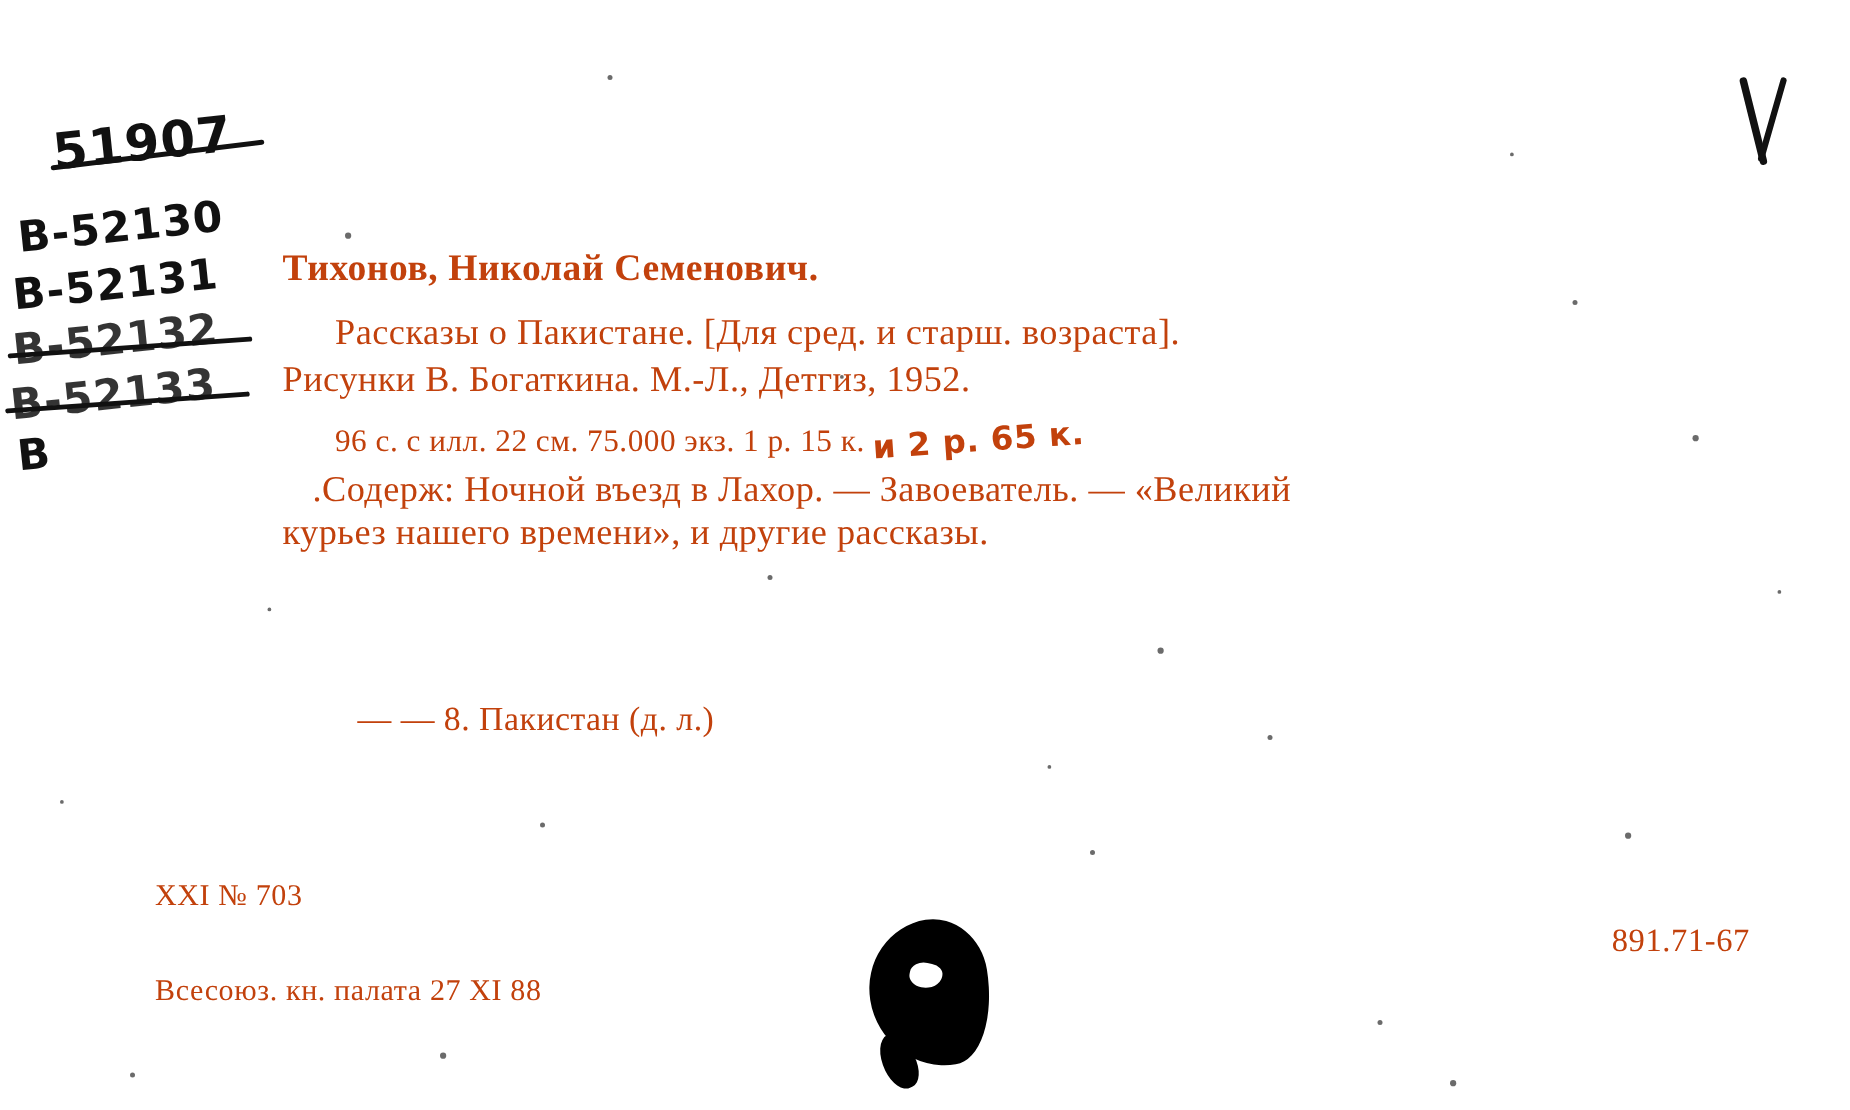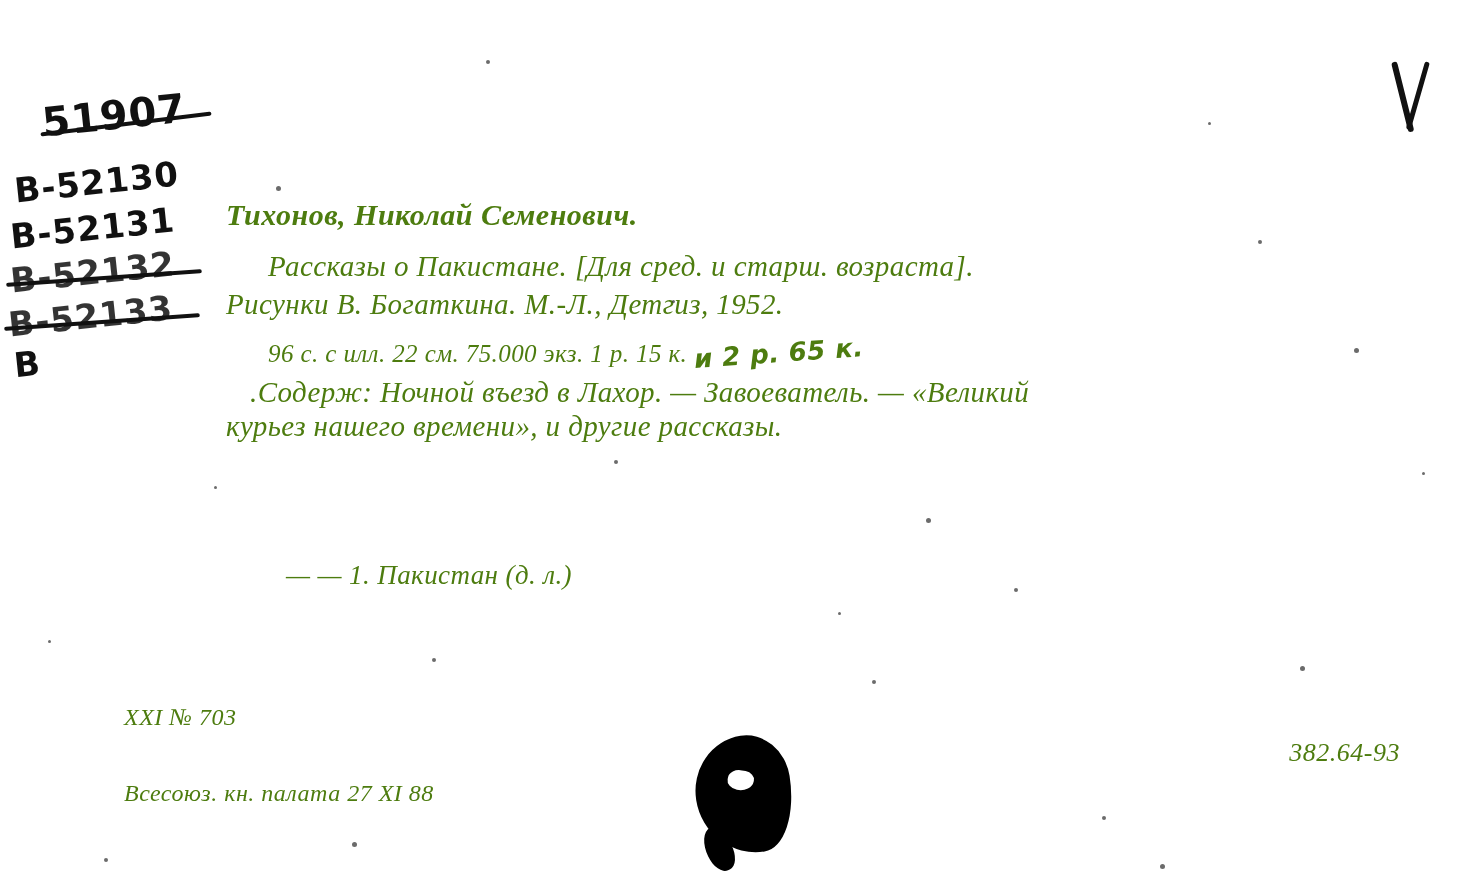--- a/index.html
+++ b/index.html
@@ -41,22 +41,21 @@
     height: 4px;
     background: #111;
     border-radius: 2px;
   }
 
   
   .line {
     position: absolute;
     white-space: nowrap;
     font-family: "Liberation Serif", serif;
-    color: #4d7c0f;
-    font-style: italic;
+    color: #c2410c;
   }
   .author {
     font-weight: 700;
     font-size: 30px;
     letter-spacing: .5px;
   }
   .body-line {
     font-size: 29px;
     letter-spacing: .4px;
   }
@@ -175,26 +174,26 @@
 
   <div class="line body-small" style="left:268px; top:338px;">
     <span>96 с. с илл.      22 см.      75.000 экз. 1 р. 15 к.</span>
     <span class="ink-pen">и 2 р. 65 к.</span>
   </div>
 
   <div class="line body-line" style="left:250px; top:376px;">.Содерж: Ночной  въезд в Лахор. — Завоеватель. — «Великий</div>
 
   <div class="line body-line" style="left:226px; top:410px;">курьез нашего времени», и другие рассказы.</div>
 
-  <div class="line subject" style="left:286px; top:560px;">— — 1. Пакистан (д. л.)</div>
+  <div class="line subject" style="left:286px; top:560px;">— — 8. Пакистан (д. л.)</div>
 
   <div class="line footer-line" style="left:124px; top:704px;">XXI № 703</div>
   <div class="line footer-line" style="left:124px; top:780px;">Всесоюз. кн. палата 27 XI 88</div>
 
-  <div class="line right-line" style="left:1160px; top:738px; width:240px;">382.64-93</div>
+  <div class="line right-line" style="left:1160px; top:738px; width:240px;">891.71-67</div>
 
   <div class="blot" style="left:696px; top:736px;"></div>
   <div class="blot-tail" style="left:706px; top:826px;"></div>
 
   <div class="speck" style="left:276px; top:186px; width:5px; height:5px;"></div>
   <div class="speck" style="left:1258px; top:240px; width:4px; height:4px;"></div>
   <div class="speck" style="left:1354px; top:348px; width:5px; height:5px;"></div>
   <div class="speck" style="left:614px; top:460px; width:4px; height:4px;"></div>
   <div class="speck" style="left:926px; top:518px; width:5px; height:5px;"></div>
   <div class="speck" style="left:1014px; top:588px; width:4px; height:4px;"></div>

